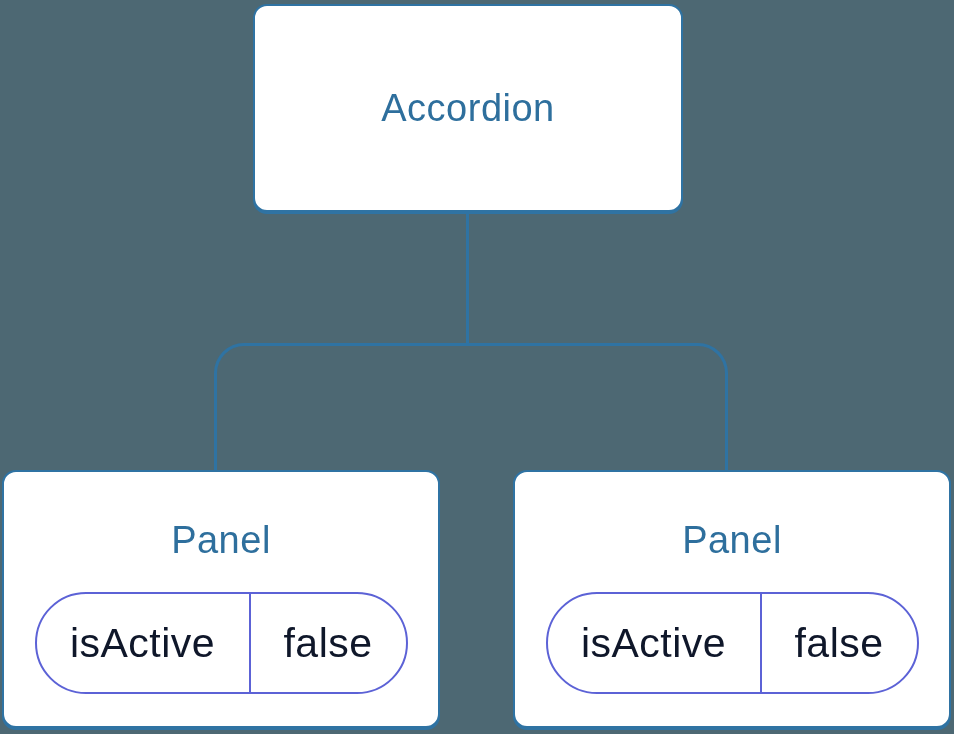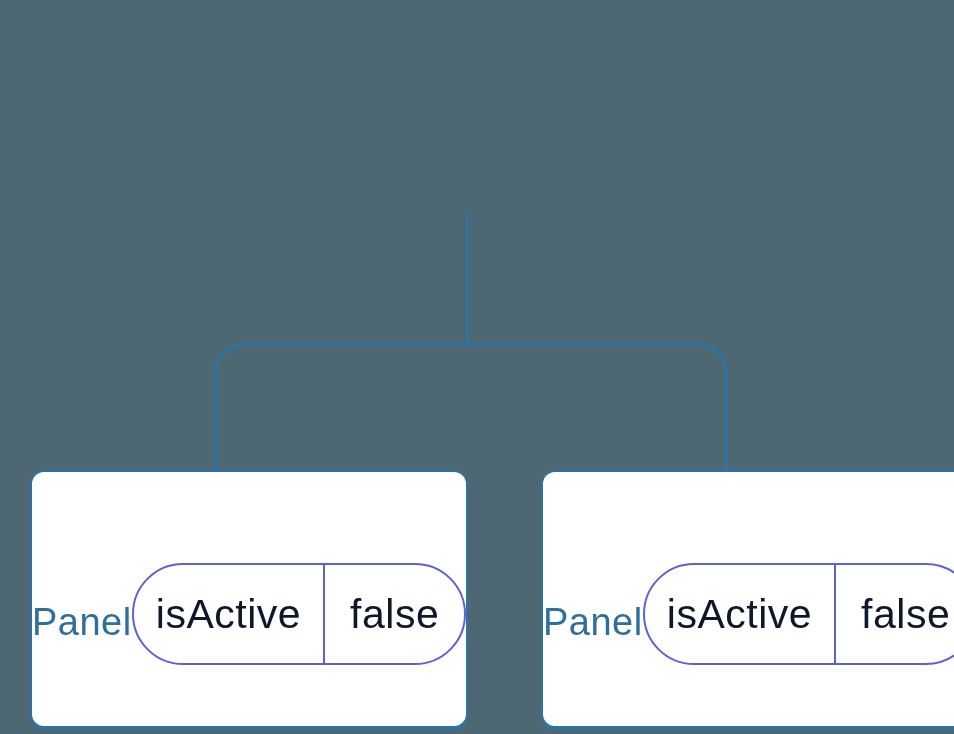--- a/index.html
+++ b/index.html
@@ -22,21 +22,21 @@
     box-shadow: 0 2px 0 #2f73a3;
   }
   .node-root {
     left: 253px; top: 4px;
     width: 430px; height: 208px;
     display: flex; align-items: center; justify-content: center;
   }
   .node-panel {
     top: 470px;
     width: 438px; height: 258px;
-    display: flex; align-items: center; margin-left: 28px;
+    display: flex; flex-direction: column; align-items: center;
   }
   .node-panel-left  { left: 2px; }
   .node-panel-right { left: 513px; }
 
   .node-title {
     font-size: 38px;
     font-weight: 500;
     letter-spacing: 0.5px;
     color: #2e6f9d;
     line-height: 44px;
@@ -79,20 +79,23 @@
     white-space: nowrap;
   }
   .pill-key   { flex: 0 0 58%; border-right: 2px solid #5c62d6; }
   .pill-value { flex: 1 1 auto; }
 </style>
 </head>
 <body>
 
 <div class="stage">
 
+  <div class="node node-root">
+    <span class="node-title">Accordion</span>
+  </div>
 
   <div class="connector-stem"></div>
   <div class="connector-branch"></div>
 
   <div class="node node-panel node-panel-left">
     <span class="node-title">Panel</span>
     <div class="state-pill">
       <span class="pill-cell pill-key">isActive</span>
       <span class="pill-cell pill-value">false</span>
     </div>

